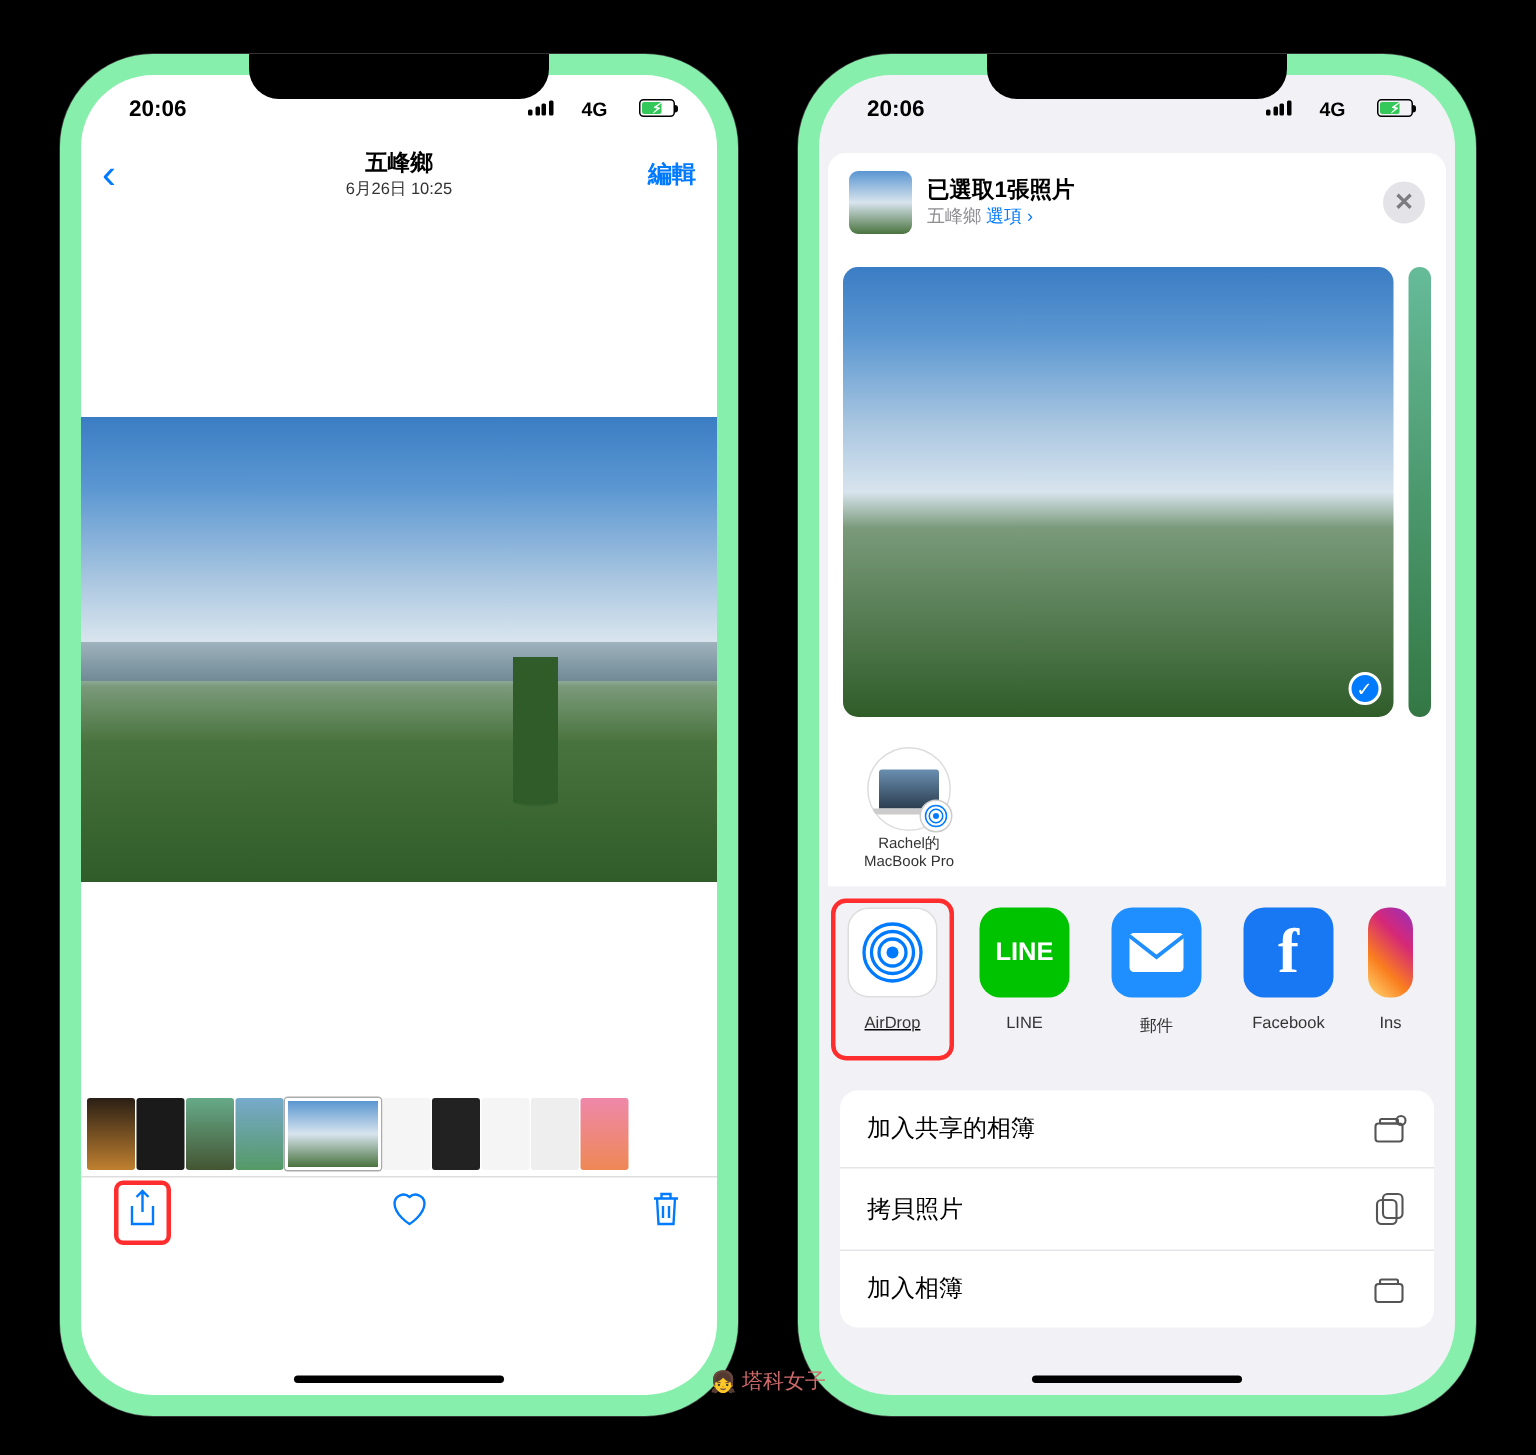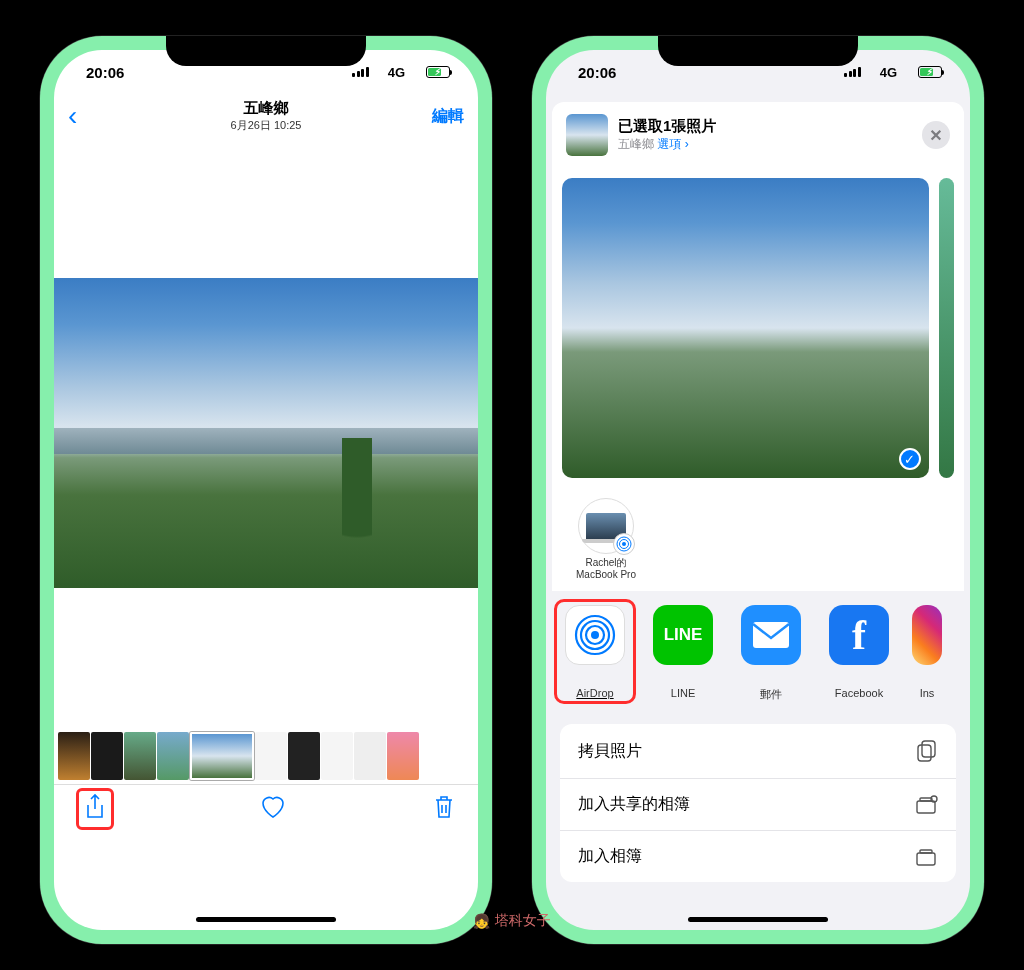--- a/index.html
+++ b/index.html
@@ -120,24 +120,24 @@
   .airdrop-row{background:#fff;margin:0 6px;padding:8px 14px 10px;}
   .airdrop-target{display:inline-flex;flex-direction:column;align-items:center;gap:3px;width:80px;}
   .airdrop-avatar{width:56px;height:56px;border-radius:50%;background:#fff;border:0.5px solid #ddd;position:relative;
     display:flex;align-items:center;justify-content:center;font-size:30px;}
   .airdrop-avatar .mac{width:40px;height:26px;background:linear-gradient(#6a8fb0,#2c3e50);border-radius:2px 2px 0 0;position:relative;}
   .airdrop-avatar .mac::after{content:"";position:absolute;bottom:-4px;left:-4px;right:-4px;height:4px;background:#ccc;border-radius:0 0 4px 4px;}
   .airdrop-badge{position:absolute;right:-2px;bottom:-2px;width:22px;height:22px;border-radius:50%;background:#fff;border:0.5px solid #ccc;display:flex;align-items:center;justify-content:center;}
   .airdrop-label{font-size:10px;text-align:center;line-height:1.2;color:#333;}
 
   .apps-row{background:#f2f2f6;margin:0 6px;padding:14px 8px 10px;display:flex;gap:18px;overflow:hidden;}
-  .app{display:flex;flex-direction:column;align-items:center;gap:22px;width:70px;flex-shrink:0;}
+  .app{display:flex;flex-direction:column;align-items:center;gap:11px;width:70px;flex-shrink:0;}
   .app .icon{width:60px;height:60px;border-radius:14px;display:flex;align-items:center;justify-content:center;font-size:30px;font-weight:700;color:#fff;}
   .app .lbl{font-size:11px;color:#333;}
-  .hl-app{border:3px solid #ff2d2d;border-radius:10px;padding:3px 3px 2px;margin:-6px -6px -2px;text-decoration:underline;}
+  .hl-app{border:3px solid #ff2d2d;border-radius:10px;padding:3px 3px 16px;margin:-6px -6px -2px;text-decoration:underline;}
   .ic-airdrop{background:#fff;border:0.5px solid #ddd;}
   .ic-line{background:#00c300;}
   .ic-mail{background:#1f8fff;}
   .ic-fb{background:#1877f2;}
   .ic-ig{background:linear-gradient(45deg,#feda75,#fa7e1e,#d62976,#962fbf);}
 
   .actions{background:#fff;margin:12px 14px 0;border-radius:12px;}
   .action-row{padding:15px 18px;display:flex;align-items:center;justify-content:space-between;font-size:16px;border-bottom:0.5px solid #e4e4e8;}
   .action-row:last-child{border-bottom:none;}
   .action-row svg{stroke:#555;stroke-width:1.4;fill:none;}
@@ -316,35 +316,35 @@
           <div class="lbl">Facebook</div>
         </div>
         <div class="app" style="width:30px;">
           <div class="icon ic-ig" style="width:30px;"></div>
           <div class="lbl">Ins</div>
         </div>
       </div>
 
       <div class="actions">
         <div class="action-row">
-          <span>拷貝照片</span>
-          <svg width="22" height="24" viewBox="0 0 22 24">
-            <rect x="6" y="2" width="13" height="16" rx="3"></rect>
-              <rect x="2" y="6" width="13" height="16" rx="3"></rect>
-          </svg>
-        </div>
-        <div class="action-row">
           <span>加入共享的相簿</span>
           <svg width="24" height="20" viewBox="0 0 24 20">
             <rect x="3" y="6" width="18" height="12" rx="2"></rect>
               <rect x="6" y="3" width="12" height="3" rx="1"></rect>
               <circle cx="20" cy="4" r="3"></circle>
           </svg>
         </div>
         <div class="action-row">
+          <span>拷貝照片</span>
+          <svg width="22" height="24" viewBox="0 0 22 24">
+            <rect x="6" y="2" width="13" height="16" rx="3"></rect>
+              <rect x="2" y="6" width="13" height="16" rx="3"></rect>
+          </svg>
+        </div>
+        <div class="action-row">
           <span>加入相簿</span>
           <svg width="24" height="20" viewBox="0 0 24 20">
             <rect x="3" y="6" width="18" height="12" rx="2"></rect>
               <rect x="6" y="3" width="12" height="3" rx="1"></rect>
           </svg>
         </div>
       </div>
 
       <div class="home-ind"></div>
     </div>

